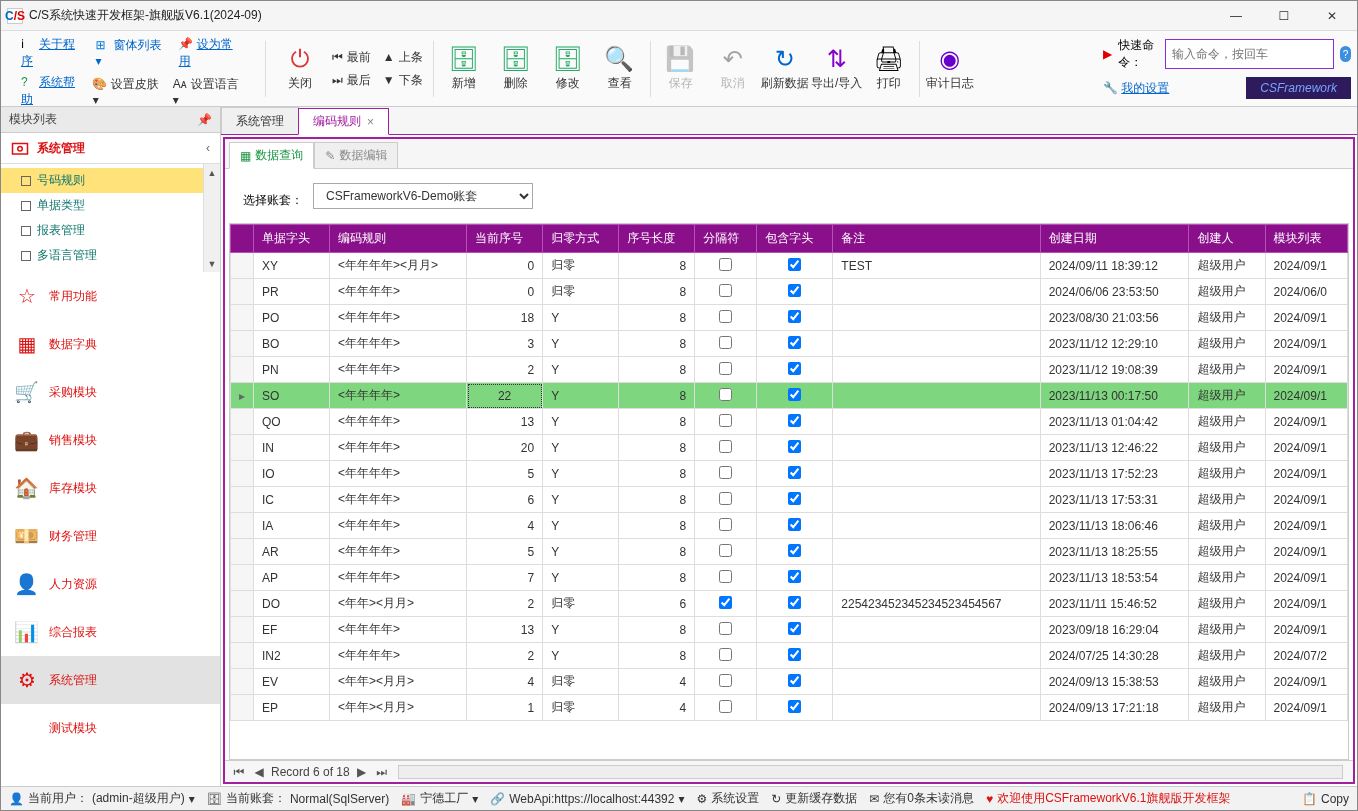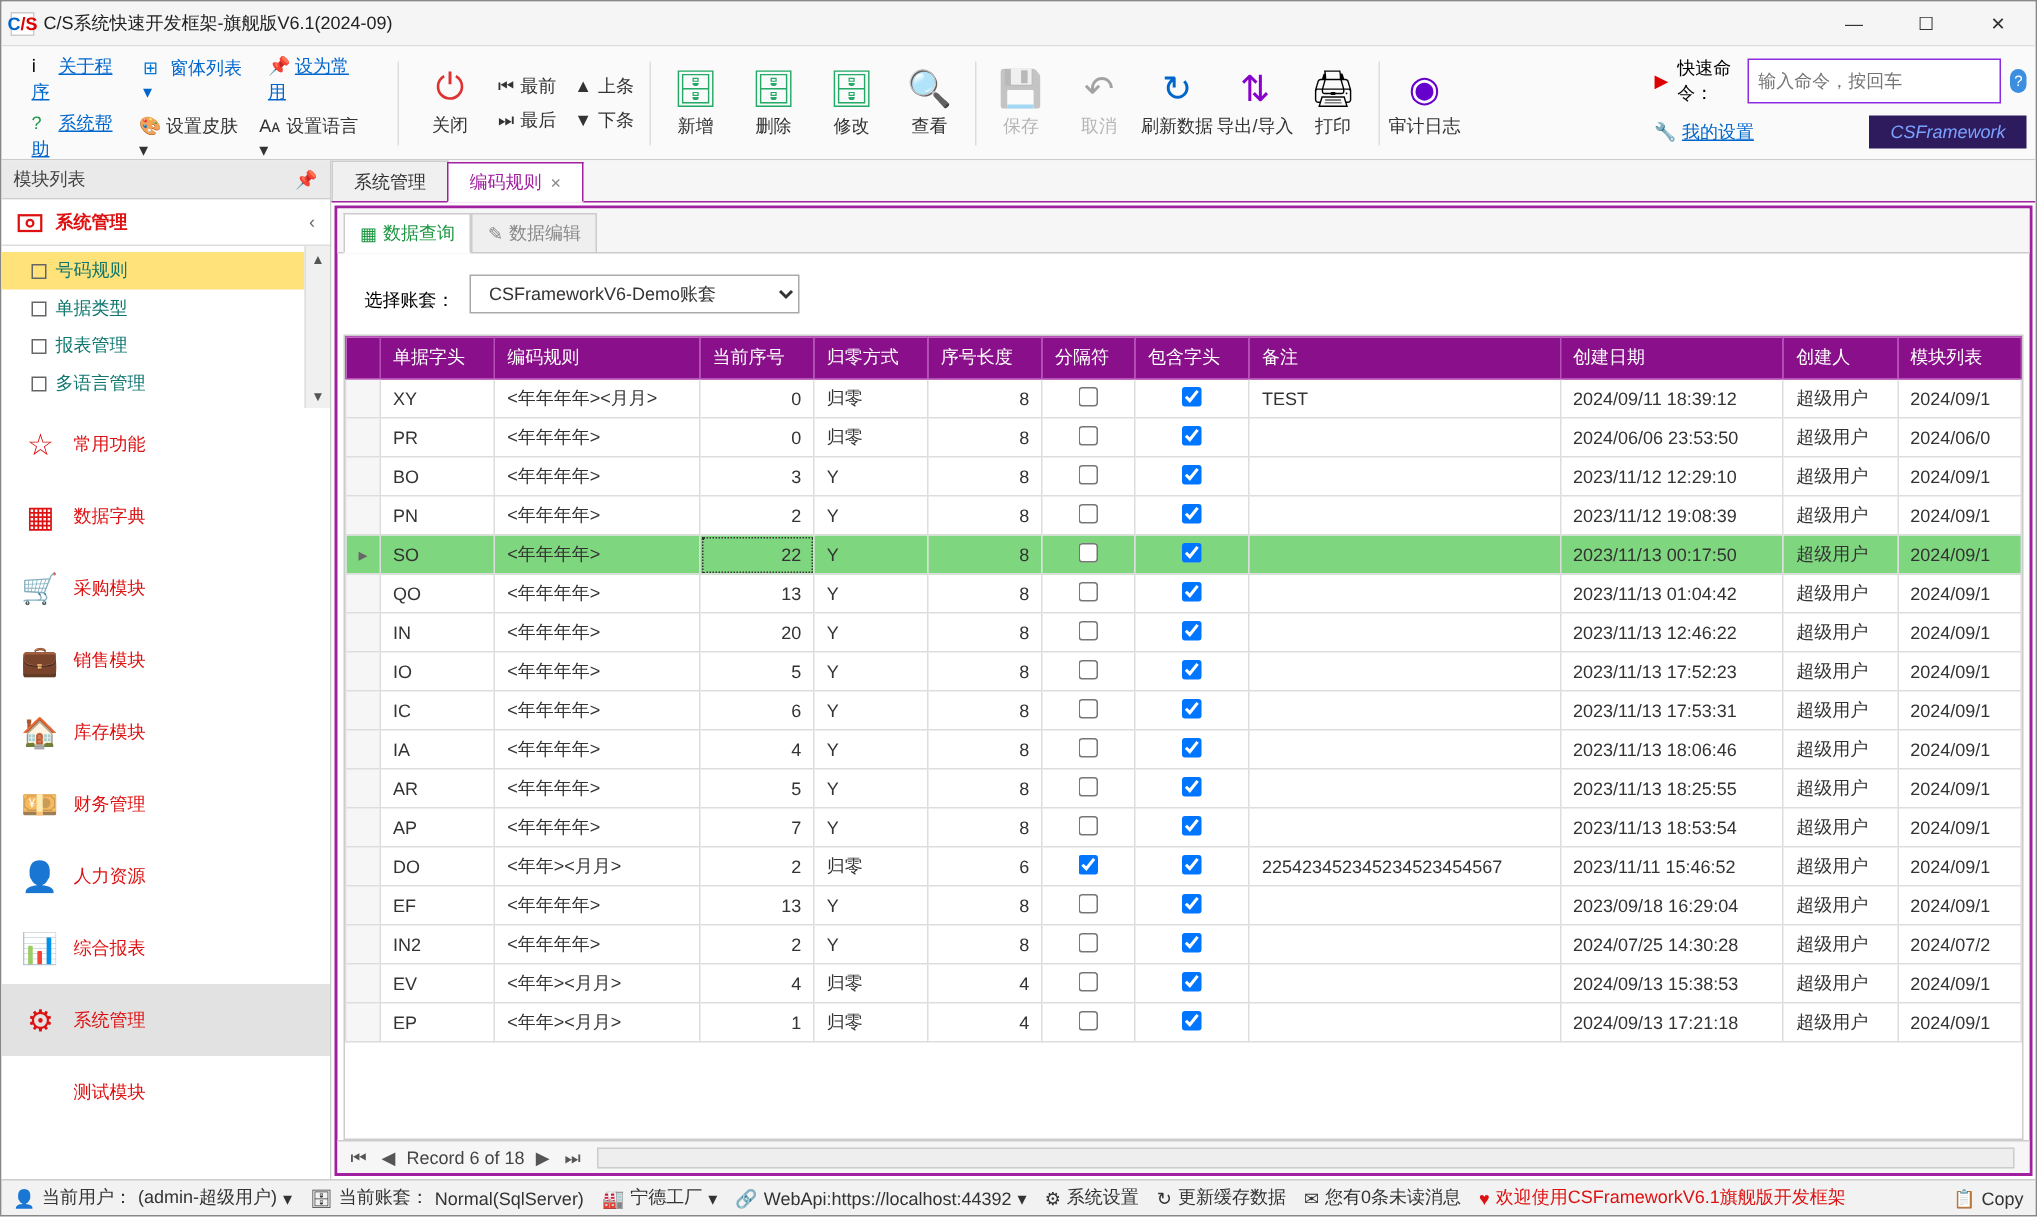--- a/index.html
+++ b/index.html
@@ -60,21 +60,21 @@
 .filter-bar select { height:26px; border:1px solid #aaa; padding:0 24px 0 8px; background:#fff; color:#333; min-width:220px;}
 .grid-wrap { flex:1; overflow:auto; border:1px solid #ccc; margin:0 4px;}
 table.grid { border-collapse:collapse; width:100%; }
 .grid th { background:#8a0f8a; color:#fff; font-weight:normal; text-align:left; padding:5px 8px; border:1px solid #b84fb8; white-space:nowrap;}
 .grid td { border:1px solid #ddd; padding:4px 8px; color:#333; white-space:nowrap;}
 .grid td.num { text-align:right; }
 .grid td.chk { text-align:center; }
 .grid tr.sel td { background:#7ed67e; }
 .grid td.ind { width:18px; text-align:center; color:#666; background:#f6f6f6;}
 .grid th.ind { width:18px; background:#8a0f8a;}
-.grid tr.sel td.cur { outline:1px dotted #333; outline-offset:-2px;}
+.grid tr.sel td.cur { outline:1px dotted #333; outline-offset:-2px;text-align:center;}
 input[type=checkbox]{ width:13px; height:13px; }
 .nav-bar { height:22px; border-top:1px solid #ccc; display:flex; align-items:center; gap:4px; padding:0 6px; background:#f6f6f6; color:#444;}
 .nav-bar .nb { width:16px; text-align:center; color:#555;}
 .nav-bar .track { flex:1; height:14px; border:1px solid #ccc; background:#eee; margin:0 4px;}
 .status { height:24px; background:#f2f2f2; border-top:1px solid #ccc; display:flex; align-items:center; padding:0 8px; gap:12px; color:#333; overflow:hidden;}
 .status .sec { display:flex; align-items:center; gap:4px; white-space:nowrap;}
 .status .red { color:#d11; }
 .status .rt { margin-left:auto;}
 svg{display:block;}
 .side-ico{width:18px;height:18px;}
@@ -343,20 +343,34 @@
                 <td class="num">8</td>
                 <td class="chk"><input type="checkbox" style=""></td>
                 <td class="chk"><input type="checkbox" checked="" style=""></td>
                 <td></td>
                 <td>2024/06/06 23:53:50</td>
                 <td>超级用户</td>
                 <td>2024/06/0</td>
               </tr>
               <tr>
                 <td class="ind"></td>
+                <td>PO</td>
+                <td>&lt;年年年年&gt;</td>
+                <td class="num">18</td>
+                <td>Y</td>
+                <td class="num">8</td>
+                <td class="chk"><input type="checkbox" style=""></td>
+                <td class="chk"><input type="checkbox" checked="" style=""></td>
+                <td></td>
+                <td>2023/08/30 21:03:56</td>
+                <td>超级用户</td>
+                <td>2024/09/1</td>
+              </tr>
+              <tr>
+                <td class="ind"></td>
                 <td>BO</td>
                 <td>&lt;年年年年&gt;</td>
                 <td class="num">3</td>
                 <td>Y</td>
                 <td class="num">8</td>
                 <td class="chk"><input type="checkbox" style=""></td>
                 <td class="chk"><input type="checkbox" checked="" style=""></td>
                 <td></td>
                 <td>2023/11/12 12:29:10</td>
                 <td>超级用户</td>

